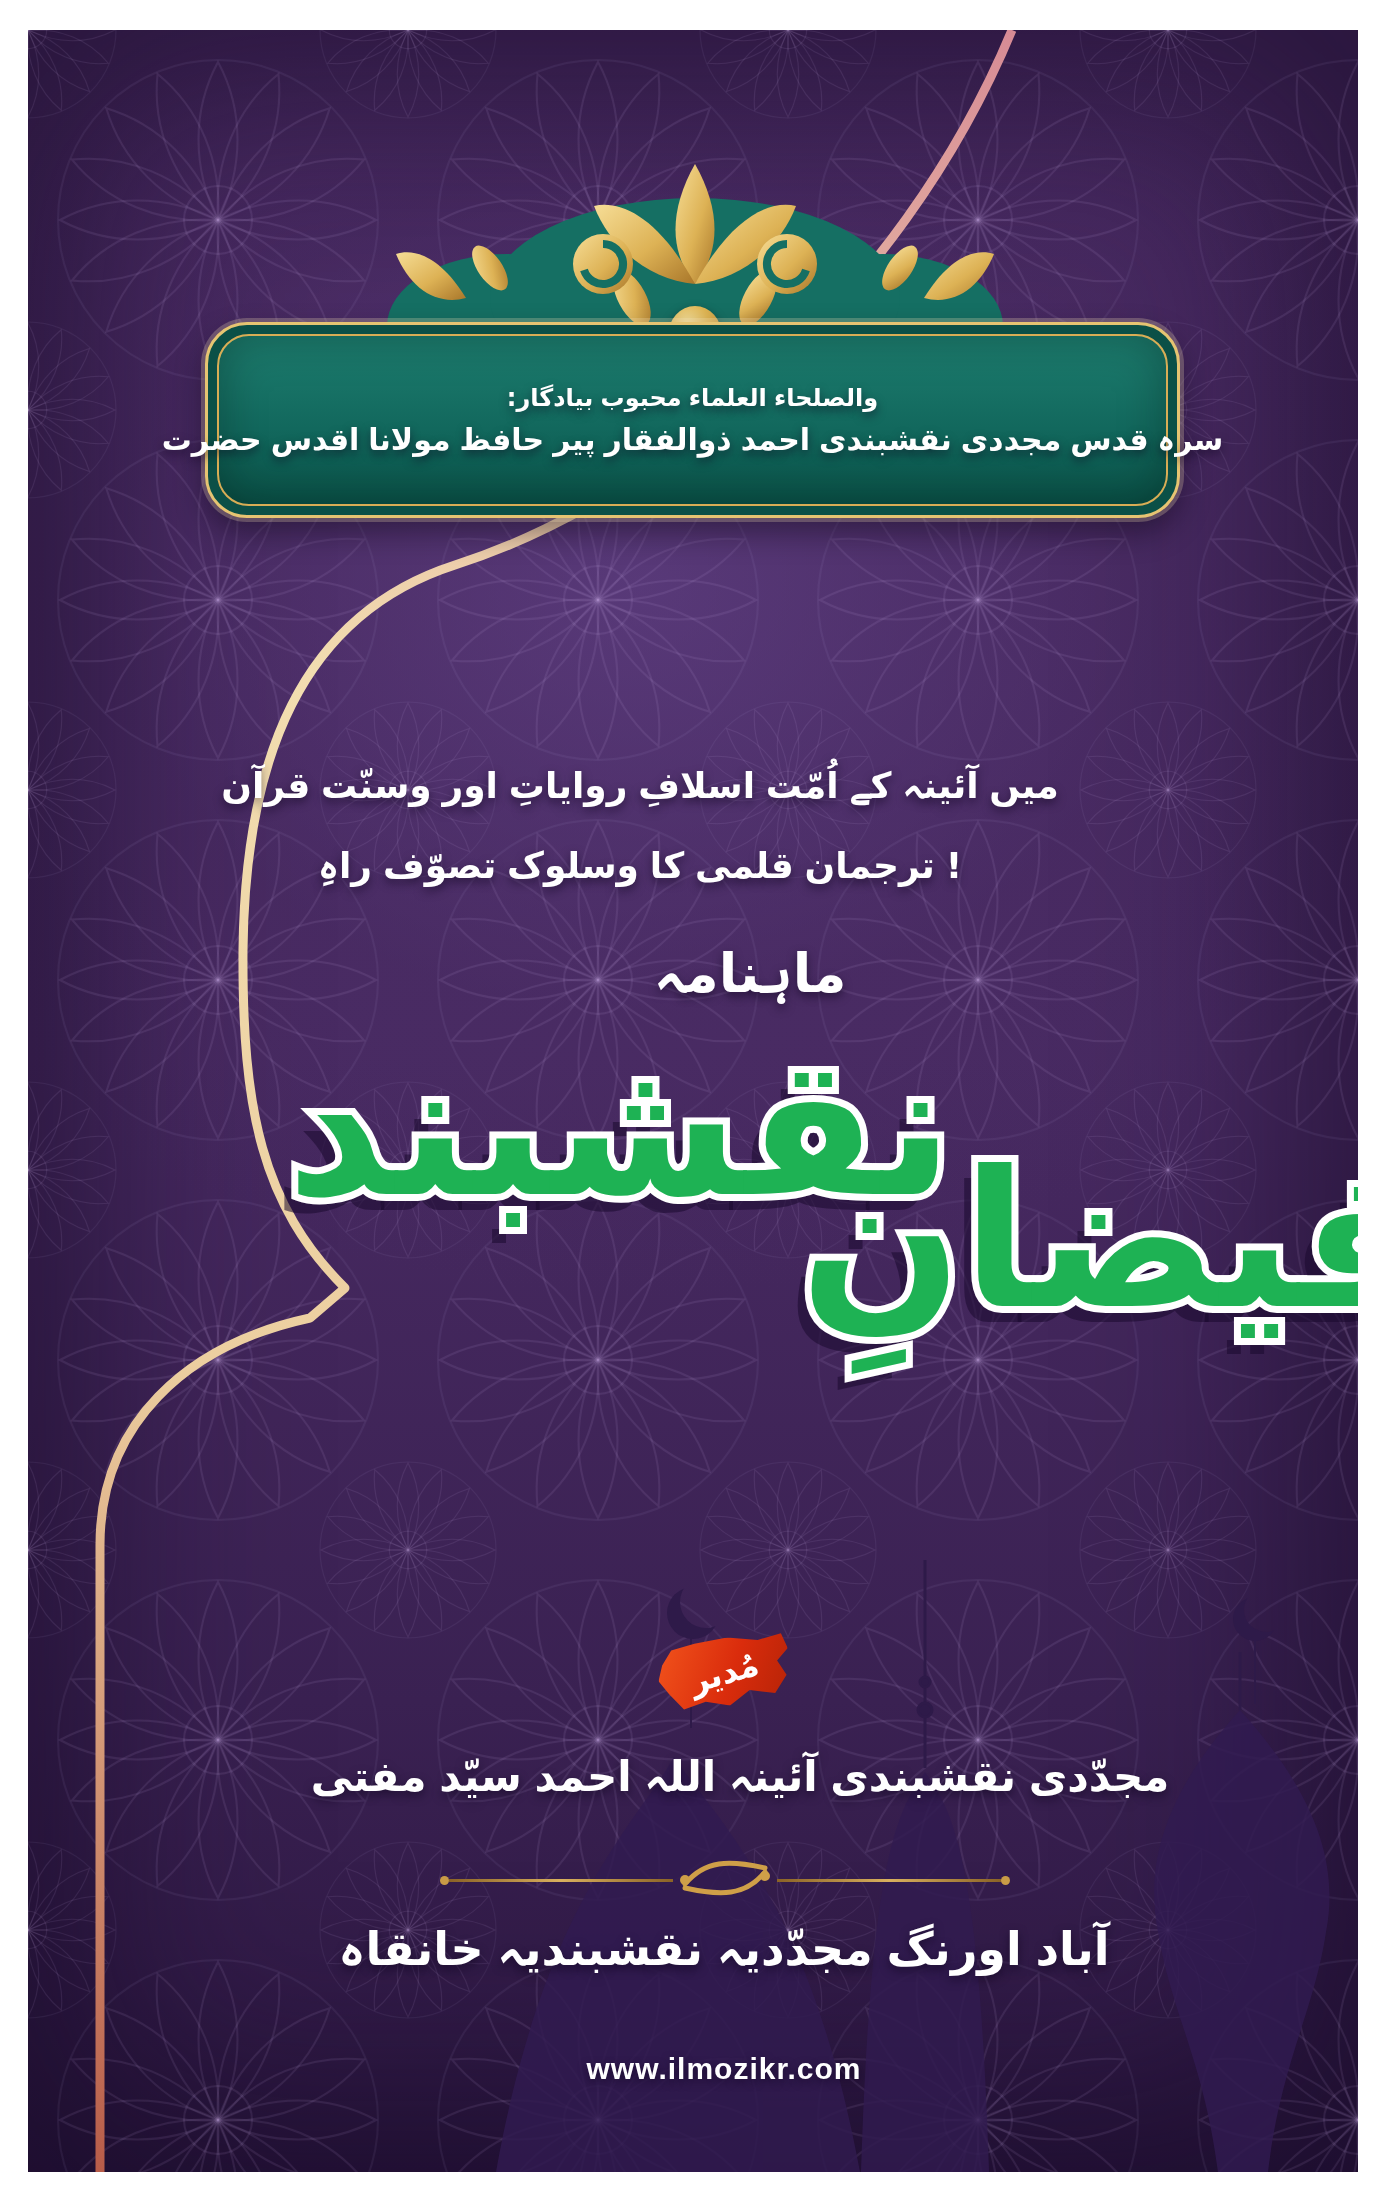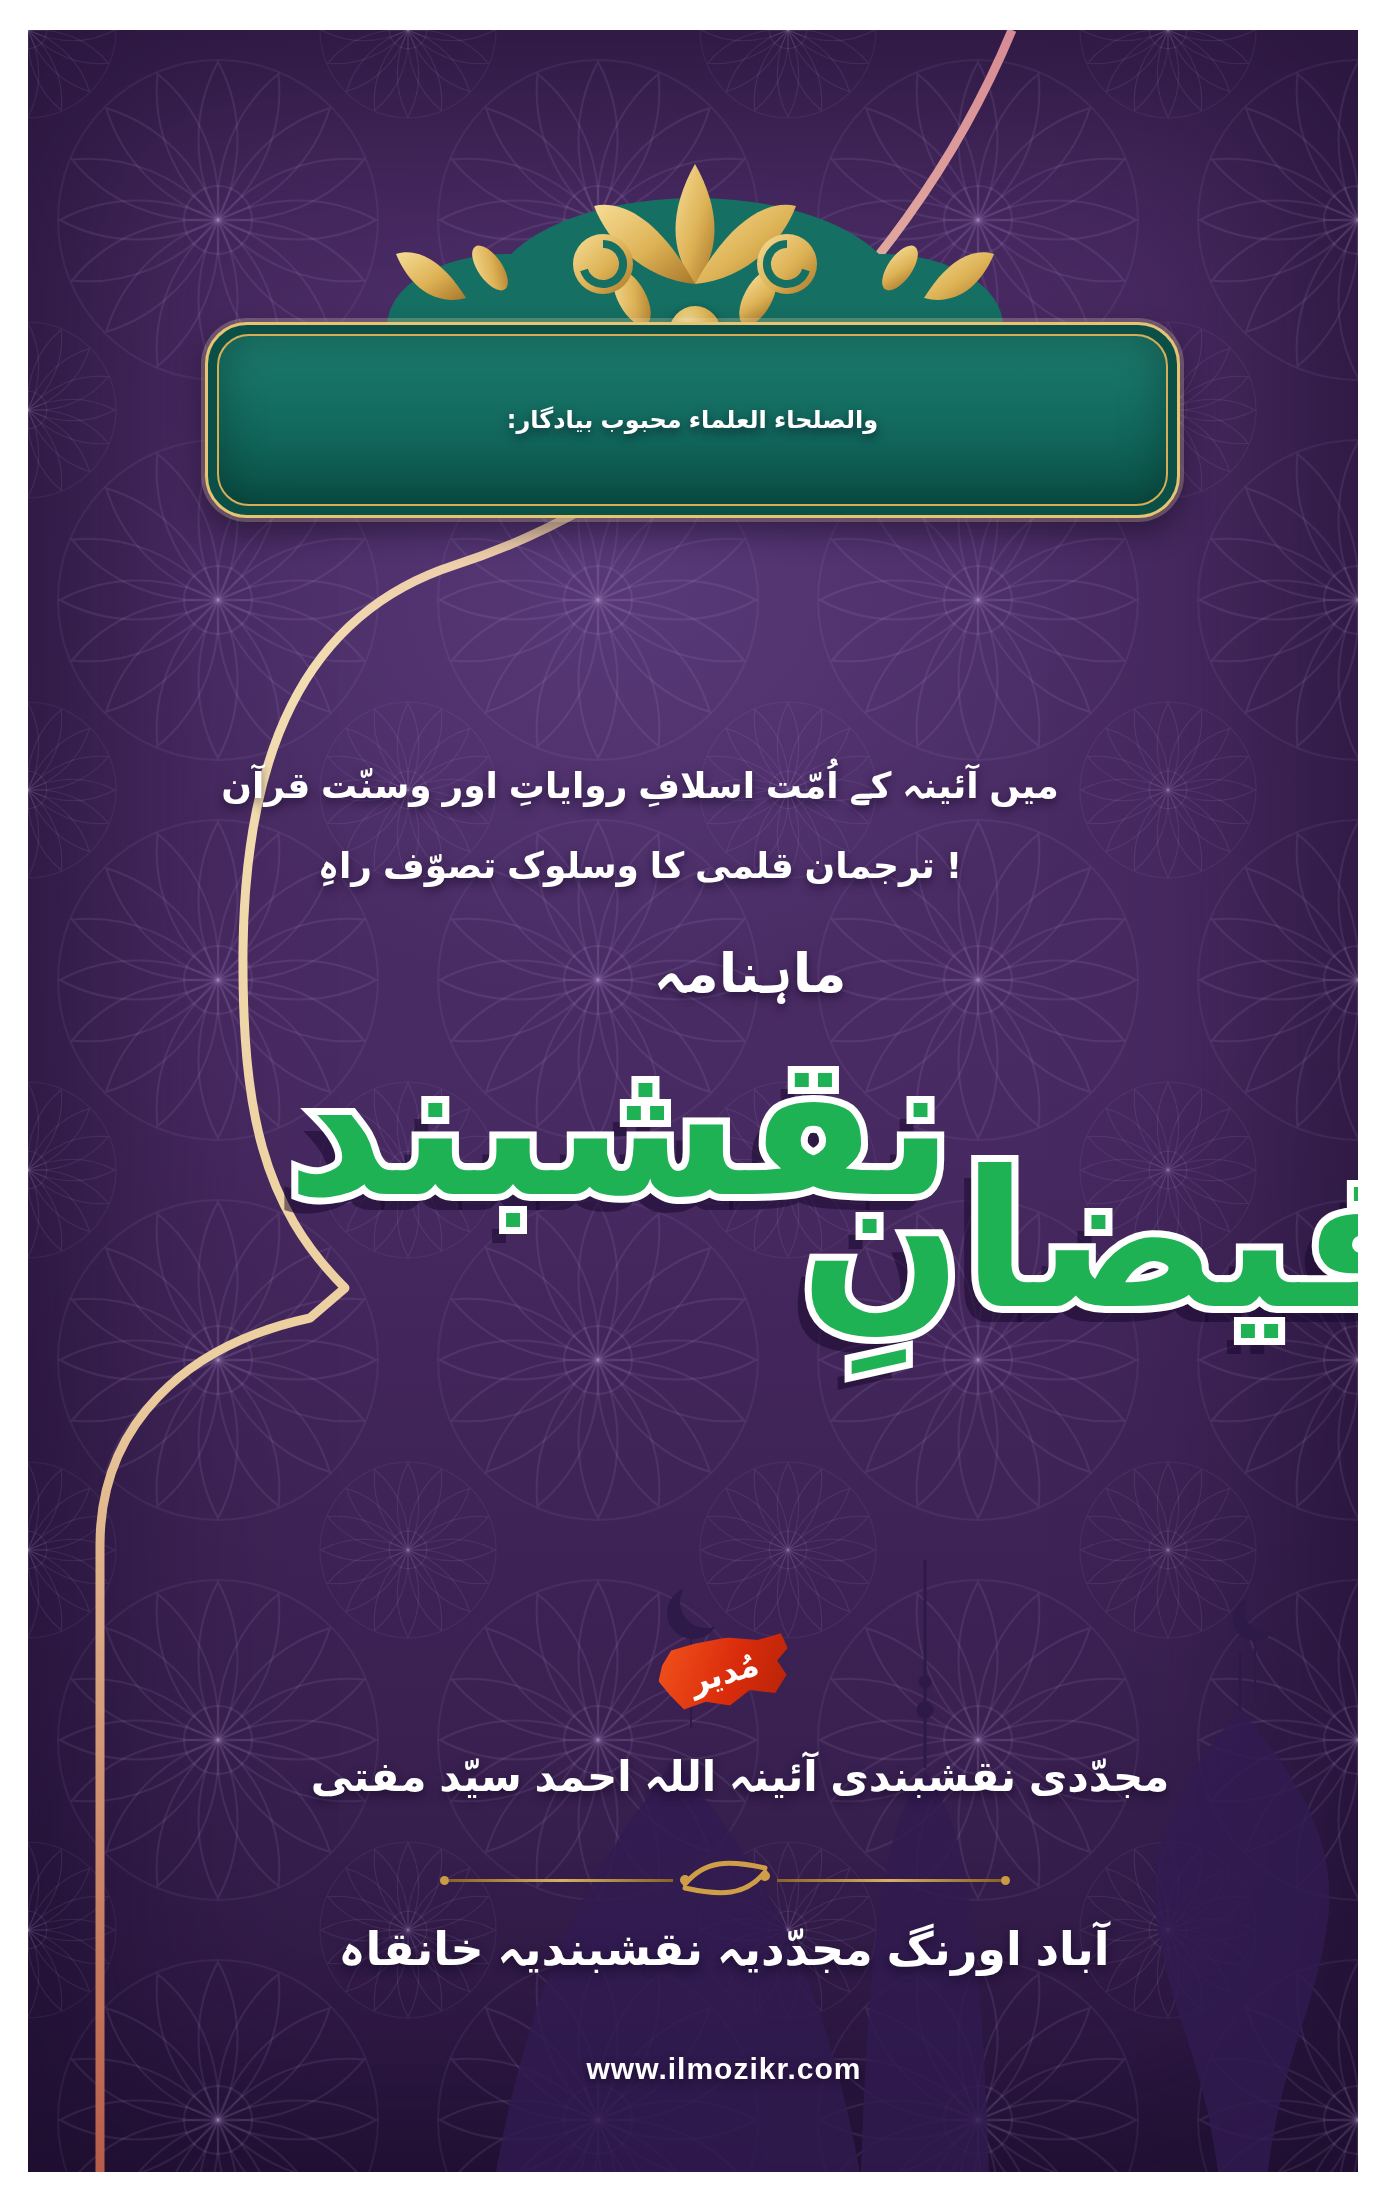--- a/index.html
+++ b/index.html
@@ -174,20 +174,21 @@
       <ellipse cx="530" cy="120" rx="12" ry="26" transform="rotate(35 530 120)"></ellipse>
     </g>
     <path d="M233,96 a20,20 0 1,1 -19,26" fill="none" stroke="#156f63" stroke-width="8"></path>
     <path d="M417,96 a20,20 0 1,0 19,26" fill="none" stroke="#156f63" stroke-width="8"></path>
   </svg>
   <div class="bead"></div>
 
   <div class="banner">
     <div class="banner-inner">
       <div class="urdu mir banner-line1"><bdi>بیادگار:</bdi><bdi>محبوب</bdi><bdi>العلماء</bdi><bdi>والصلحاء</bdi></div>
+      <div class="urdu mir banner-line2"><bdi>حضرت</bdi><bdi>اقدس</bdi><bdi>مولانا</bdi><bdi>حافظ</bdi><bdi>پیر</bdi><bdi>ذوالفقار</bdi><bdi>احمد</bdi><bdi>نقشبندی</bdi><bdi>مجددی</bdi><bdi>قدس</bdi><bdi>سرہ</bdi></div>
     </div>
   </div>
 
   <div class="urdu mir center-line tag1"><bdi>قرآن</bdi><bdi>وسنّت</bdi><bdi>اور</bdi><bdi>روایاتِ</bdi><bdi>اسلافِ</bdi><bdi>اُمّت</bdi><bdi>کے</bdi><bdi>آئینہ</bdi><bdi>میں</bdi></div>
   <div class="urdu mir center-line tag2"><bdi>راہِ</bdi><bdi>تصوّف</bdi><bdi>وسلوک</bdi><bdi>کا</bdi><bdi>قلمی</bdi><bdi>ترجمان</bdi><bdi>!</bdi></div>
 
   <div class="urdu center-line kicker">ماہنامہ</div>
 
   <div class="cal-word w-naqshband">
     <span class="back">نقشبند</span>

